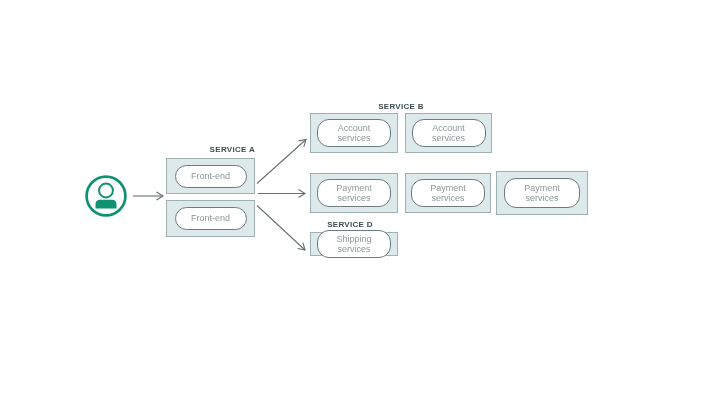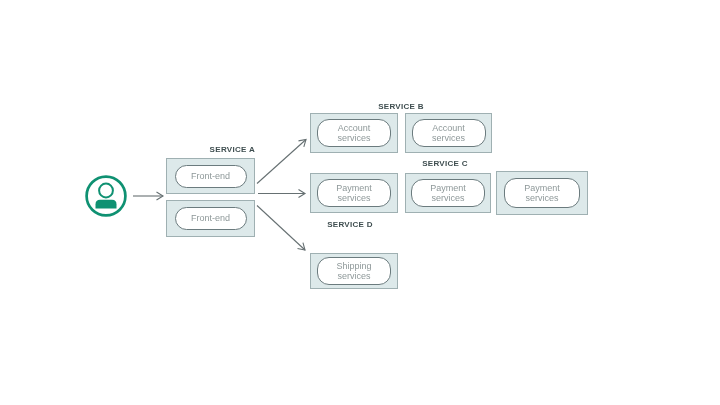--- a/index.html
+++ b/index.html
@@ -86,41 +86,40 @@
 services</span>
     </div>
   </div>
   <div class="node" style="left:405px;top:113px;width:87px;height:40px;">
     <div class="node-inner inner-2line">
       <span>Account
 services</span>
     </div>
   </div>
 
-  <div class="svc-label" style="left:310px;top:159px;width:270px;">SERVICE C</div>
   <div class="node" style="left:310px;top:173px;width:88px;height:40px;">
     <div class="node-inner inner-2line">
       <span>Payment
 services</span>
     </div>
   </div>
   <div class="node" style="left:405px;top:173px;width:86px;height:40px;">
     <div class="node-inner inner-2line">
       <span>Payment
 services</span>
     </div>
   </div>
   <div class="node" style="left:496px;top:171px;width:92px;height:44px;">
     <div class="node-inner inner-2line-lg">
       <span>Payment
 services</span>
     </div>
   </div>
 
   <div class="svc-label" style="left:306px;top:220px;width:88px;">SERVICE D</div>
-  <div class="node" style="left:310px;top:253px;width:88px;height:36px;">
+  <div class="node" style="left:310px;top:232px;width:88px;height:24px;">
     <div class="node-inner inner-2line">
       <span>Shipping
 services</span>
     </div>
   </div>
 
 </div>
 
 </body></html>

